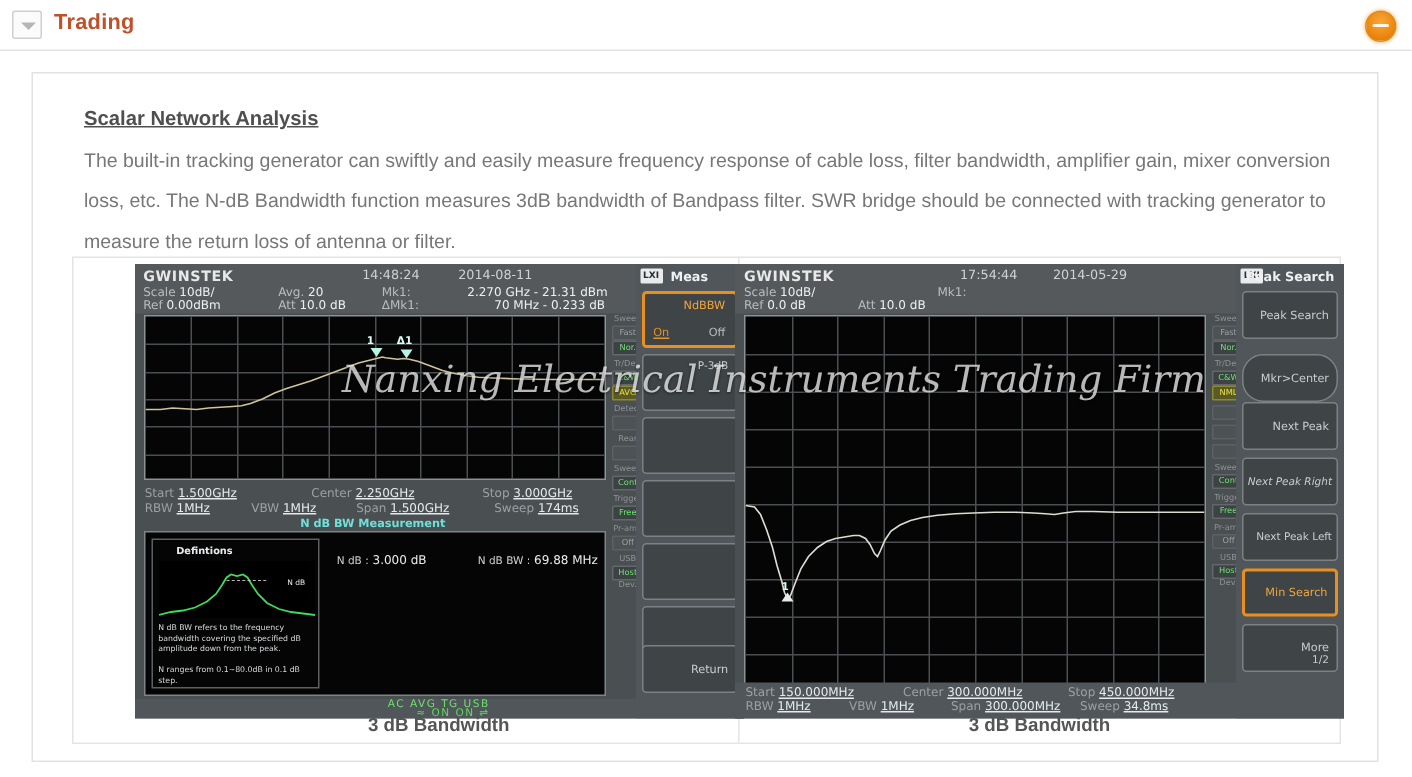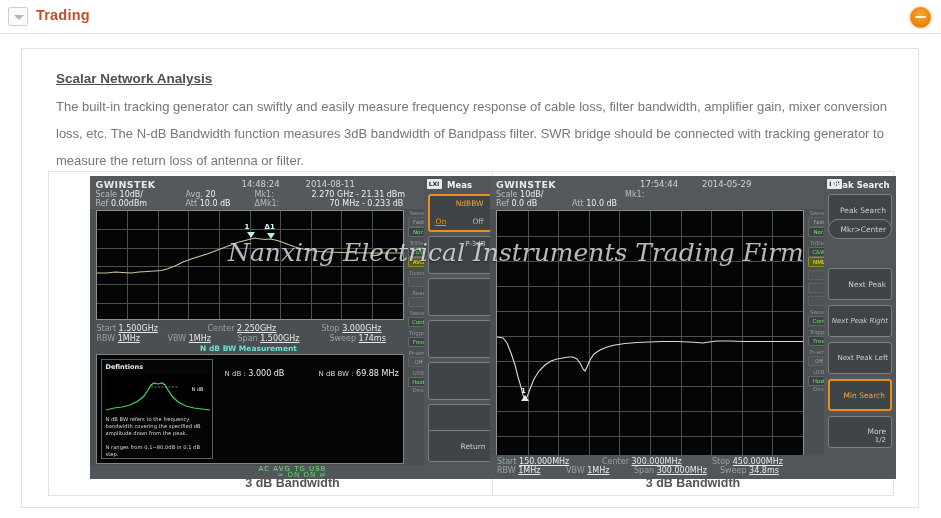--- a/index.html
+++ b/index.html
@@ -339,21 +339,21 @@
               <b>1.500GHz</b>
             </div>
             <div class="params" style="left:240px;top:158px;">
               <span>Sweep</span>
               <b>174ms</b>
             </div>
 
             <div class="ndb-title" style="left:0;top:168px;width:318px;">N dB BW Measurement</div>
             <div class="ndbbox" style="left:6px;top:178px;width:308px;height:110px;">
               <div class="defbox" style="left:4px;top:4px;width:112px;height:100px;">
-                <div class="deftitle" style="left:4px;top:3px;text-align:right;">Defintions</div>
+                <div class="deftitle" style="left:16px;top:3px;text-align:right;">Defintions</div>
                 <div style="position:absolute;left:4px;top:14px;width:104px;height:38px;background:#000;overflow:hidden;">
                   <svg width="104" height="38" viewBox="0 0 104 38">
                     <polyline points="0,36 8,34 16,33 24,31 32,27 38,22 42,16 45,11 48,9 52,10 56,9 59,11 62,16 66,22 72,28 80,32 88,34 96,35 104,36" fill="none" stroke="#3ddc5a" stroke-width="1.2"></polyline>
                     <line x1="45" y1="13" x2="72" y2="13" stroke="#cfcfcf" stroke-width="0.6" stroke-dasharray="2,1.5"></line>
                   </svg>
                   <span style="position:absolute;right:6px;top:12px;font-size:5px;color:#e6e9ea;">N dB</span>
                 </div>
                 <div class="deftext" style="left:4px;top:56px;">N dB BW refers to the frequency bandwidth covering the specified dB amplitude down from the peak.</div>
                 <div class="deftext" style="left:4px;top:84px;">N ranges from 0.1~80.0dB in 0.1 dB step.</div>
               </div>
@@ -538,21 +538,21 @@
               <div class="r2">≈  ⇌  ON  N</div>
             </div>
 
             <div class="menu" style="left:334px;">
               <div class="lxi" style="left:3px;top:3px;">LXI</div>
               <div class="menu-title">Peak Search</div>
 
               <div class="sk" style="top:18px;height:32px;">
                 <span class="lbl">Peak Search</span>
               </div>
-              <div class="sk" style="top:43px;height:20px;border-radius:14px;">
+              <div class="sk" style="top:60px;height:32px;border-radius:14px;">
                 <span class="lbl">Mkr&gt;Center</span>
               </div>
               <div class="sk" style="top:92px;height:32px;">
                 <span class="lbl">Next Peak</span>
               </div>
               <div class="sk" style="top:129px;height:32px;font-style:italic;">
                 <span class="lbl" style="right:3px;font-size:7px;">Next Peak Right</span>
               </div>
               <div class="sk" style="top:166px;height:32px;">
                 <span class="lbl" style="right:3px;font-size:7px;">Next Peak Left</span>

